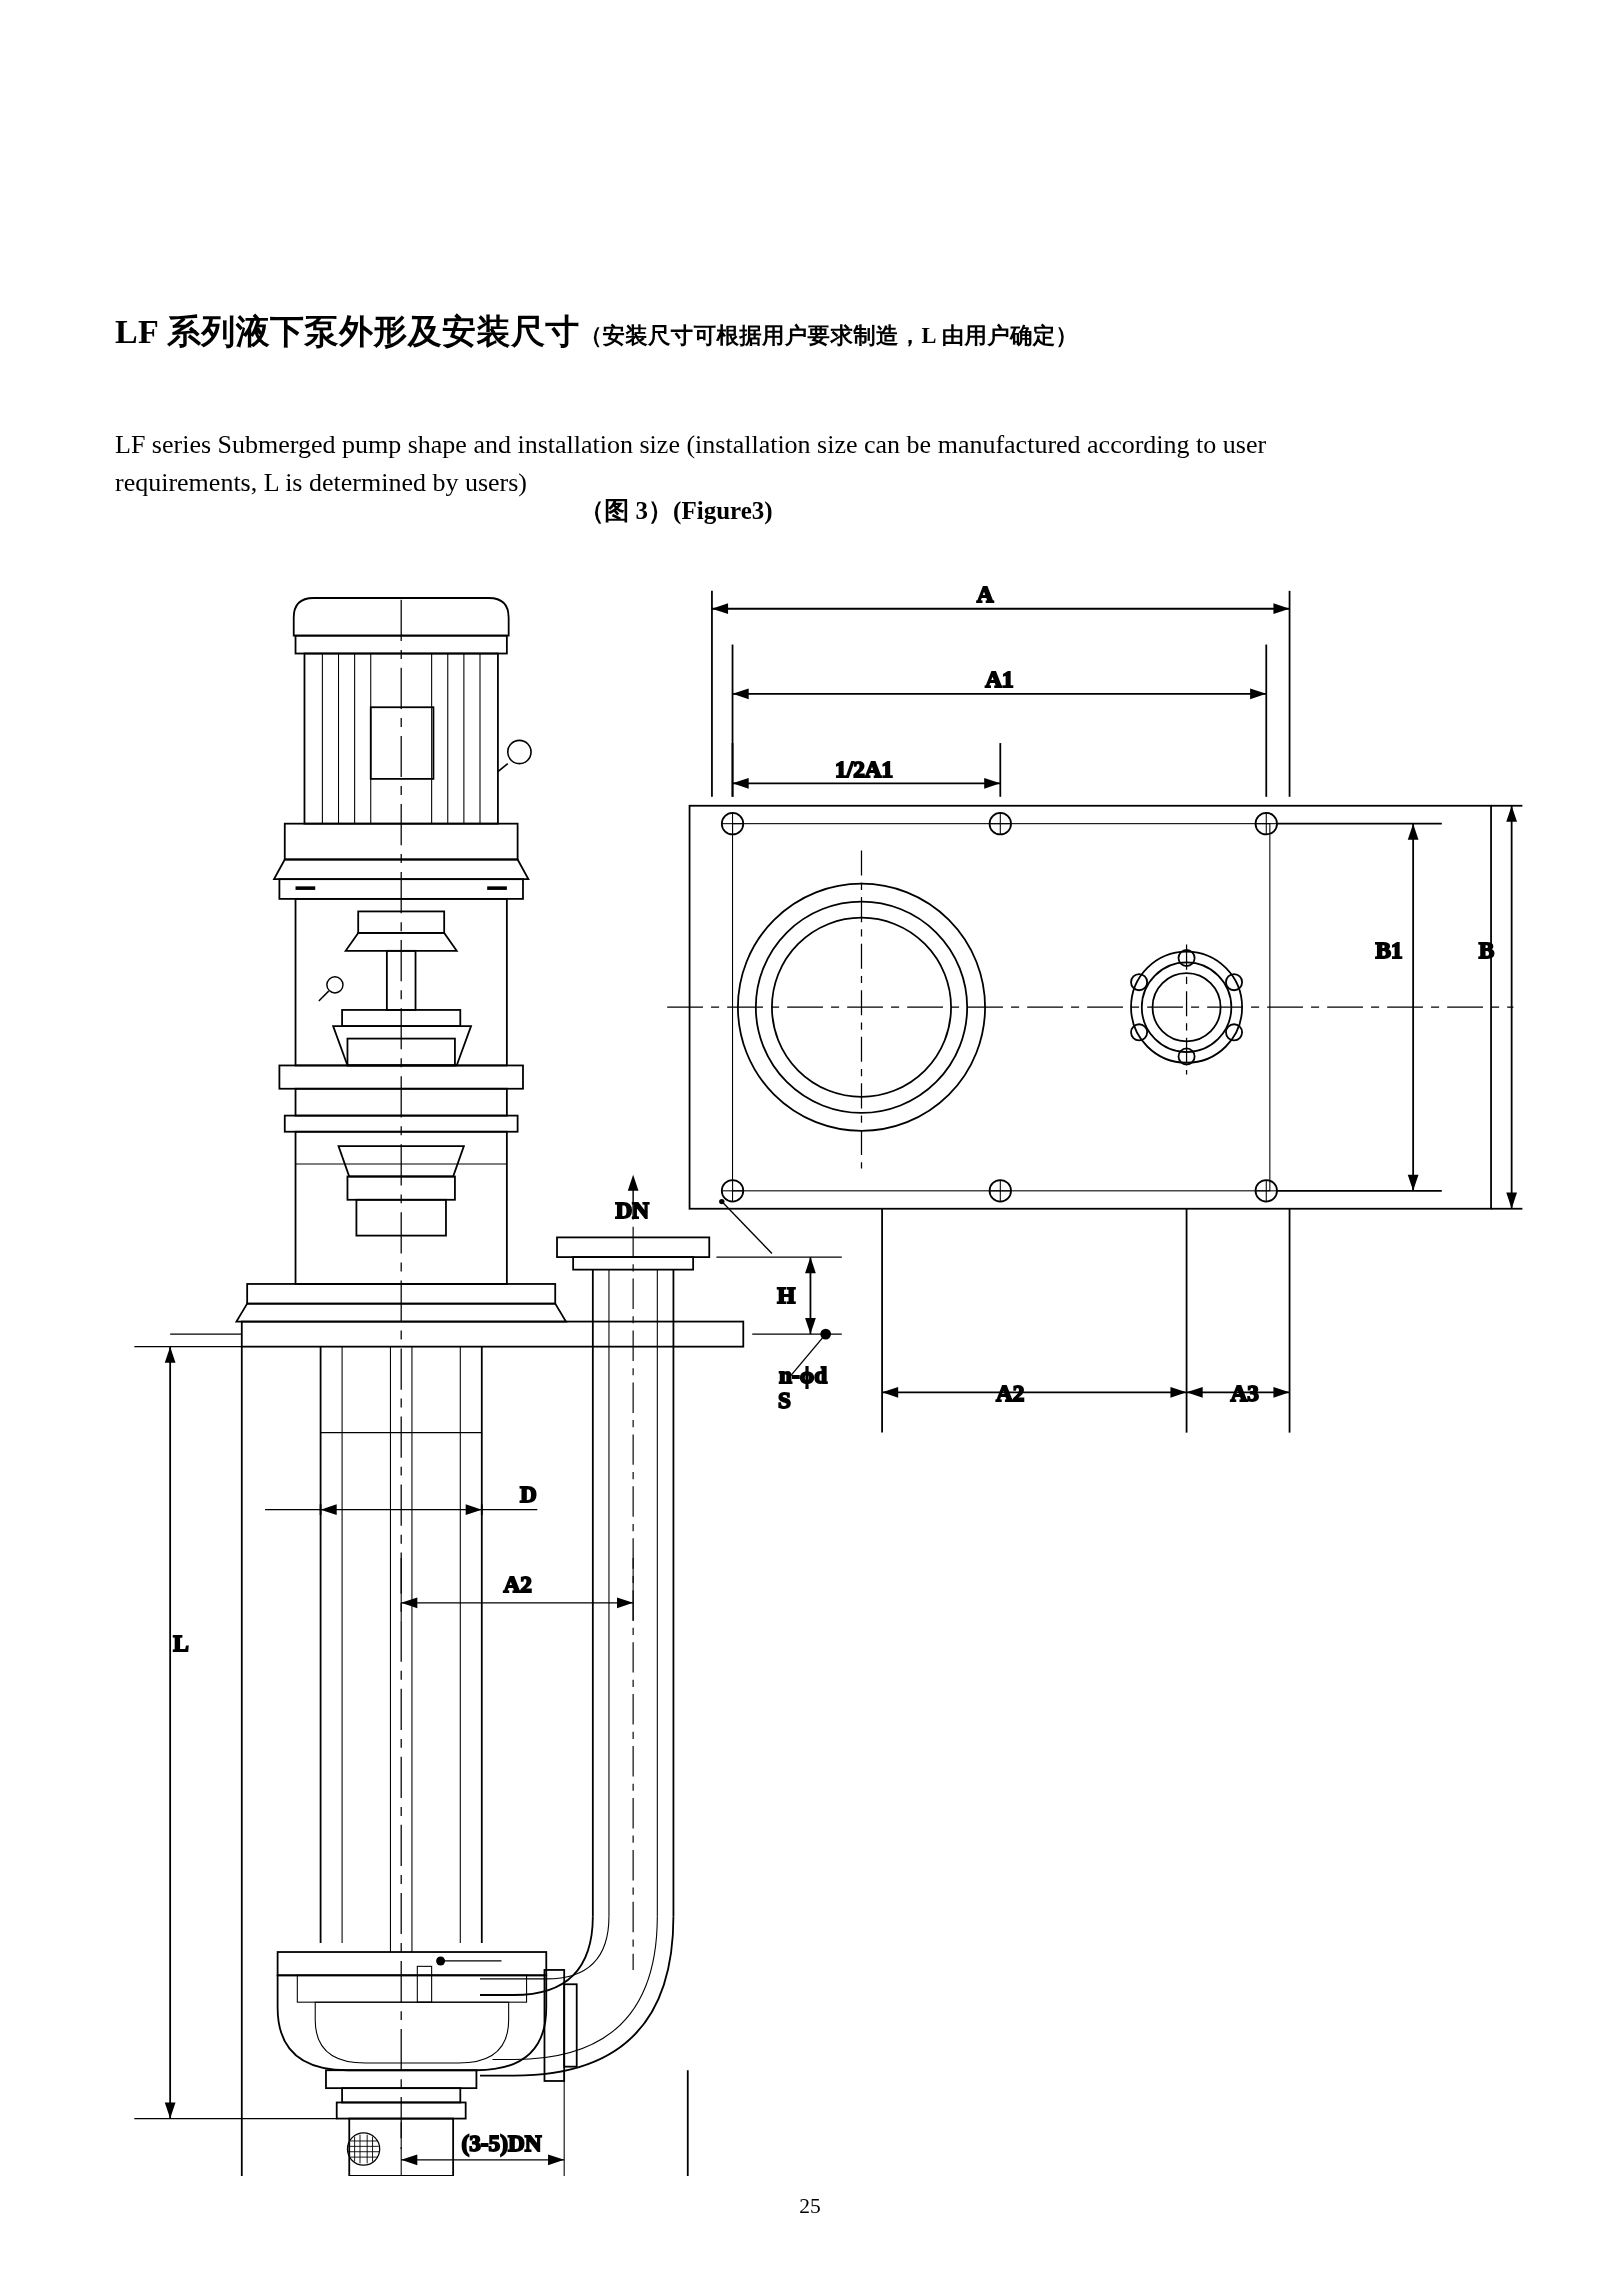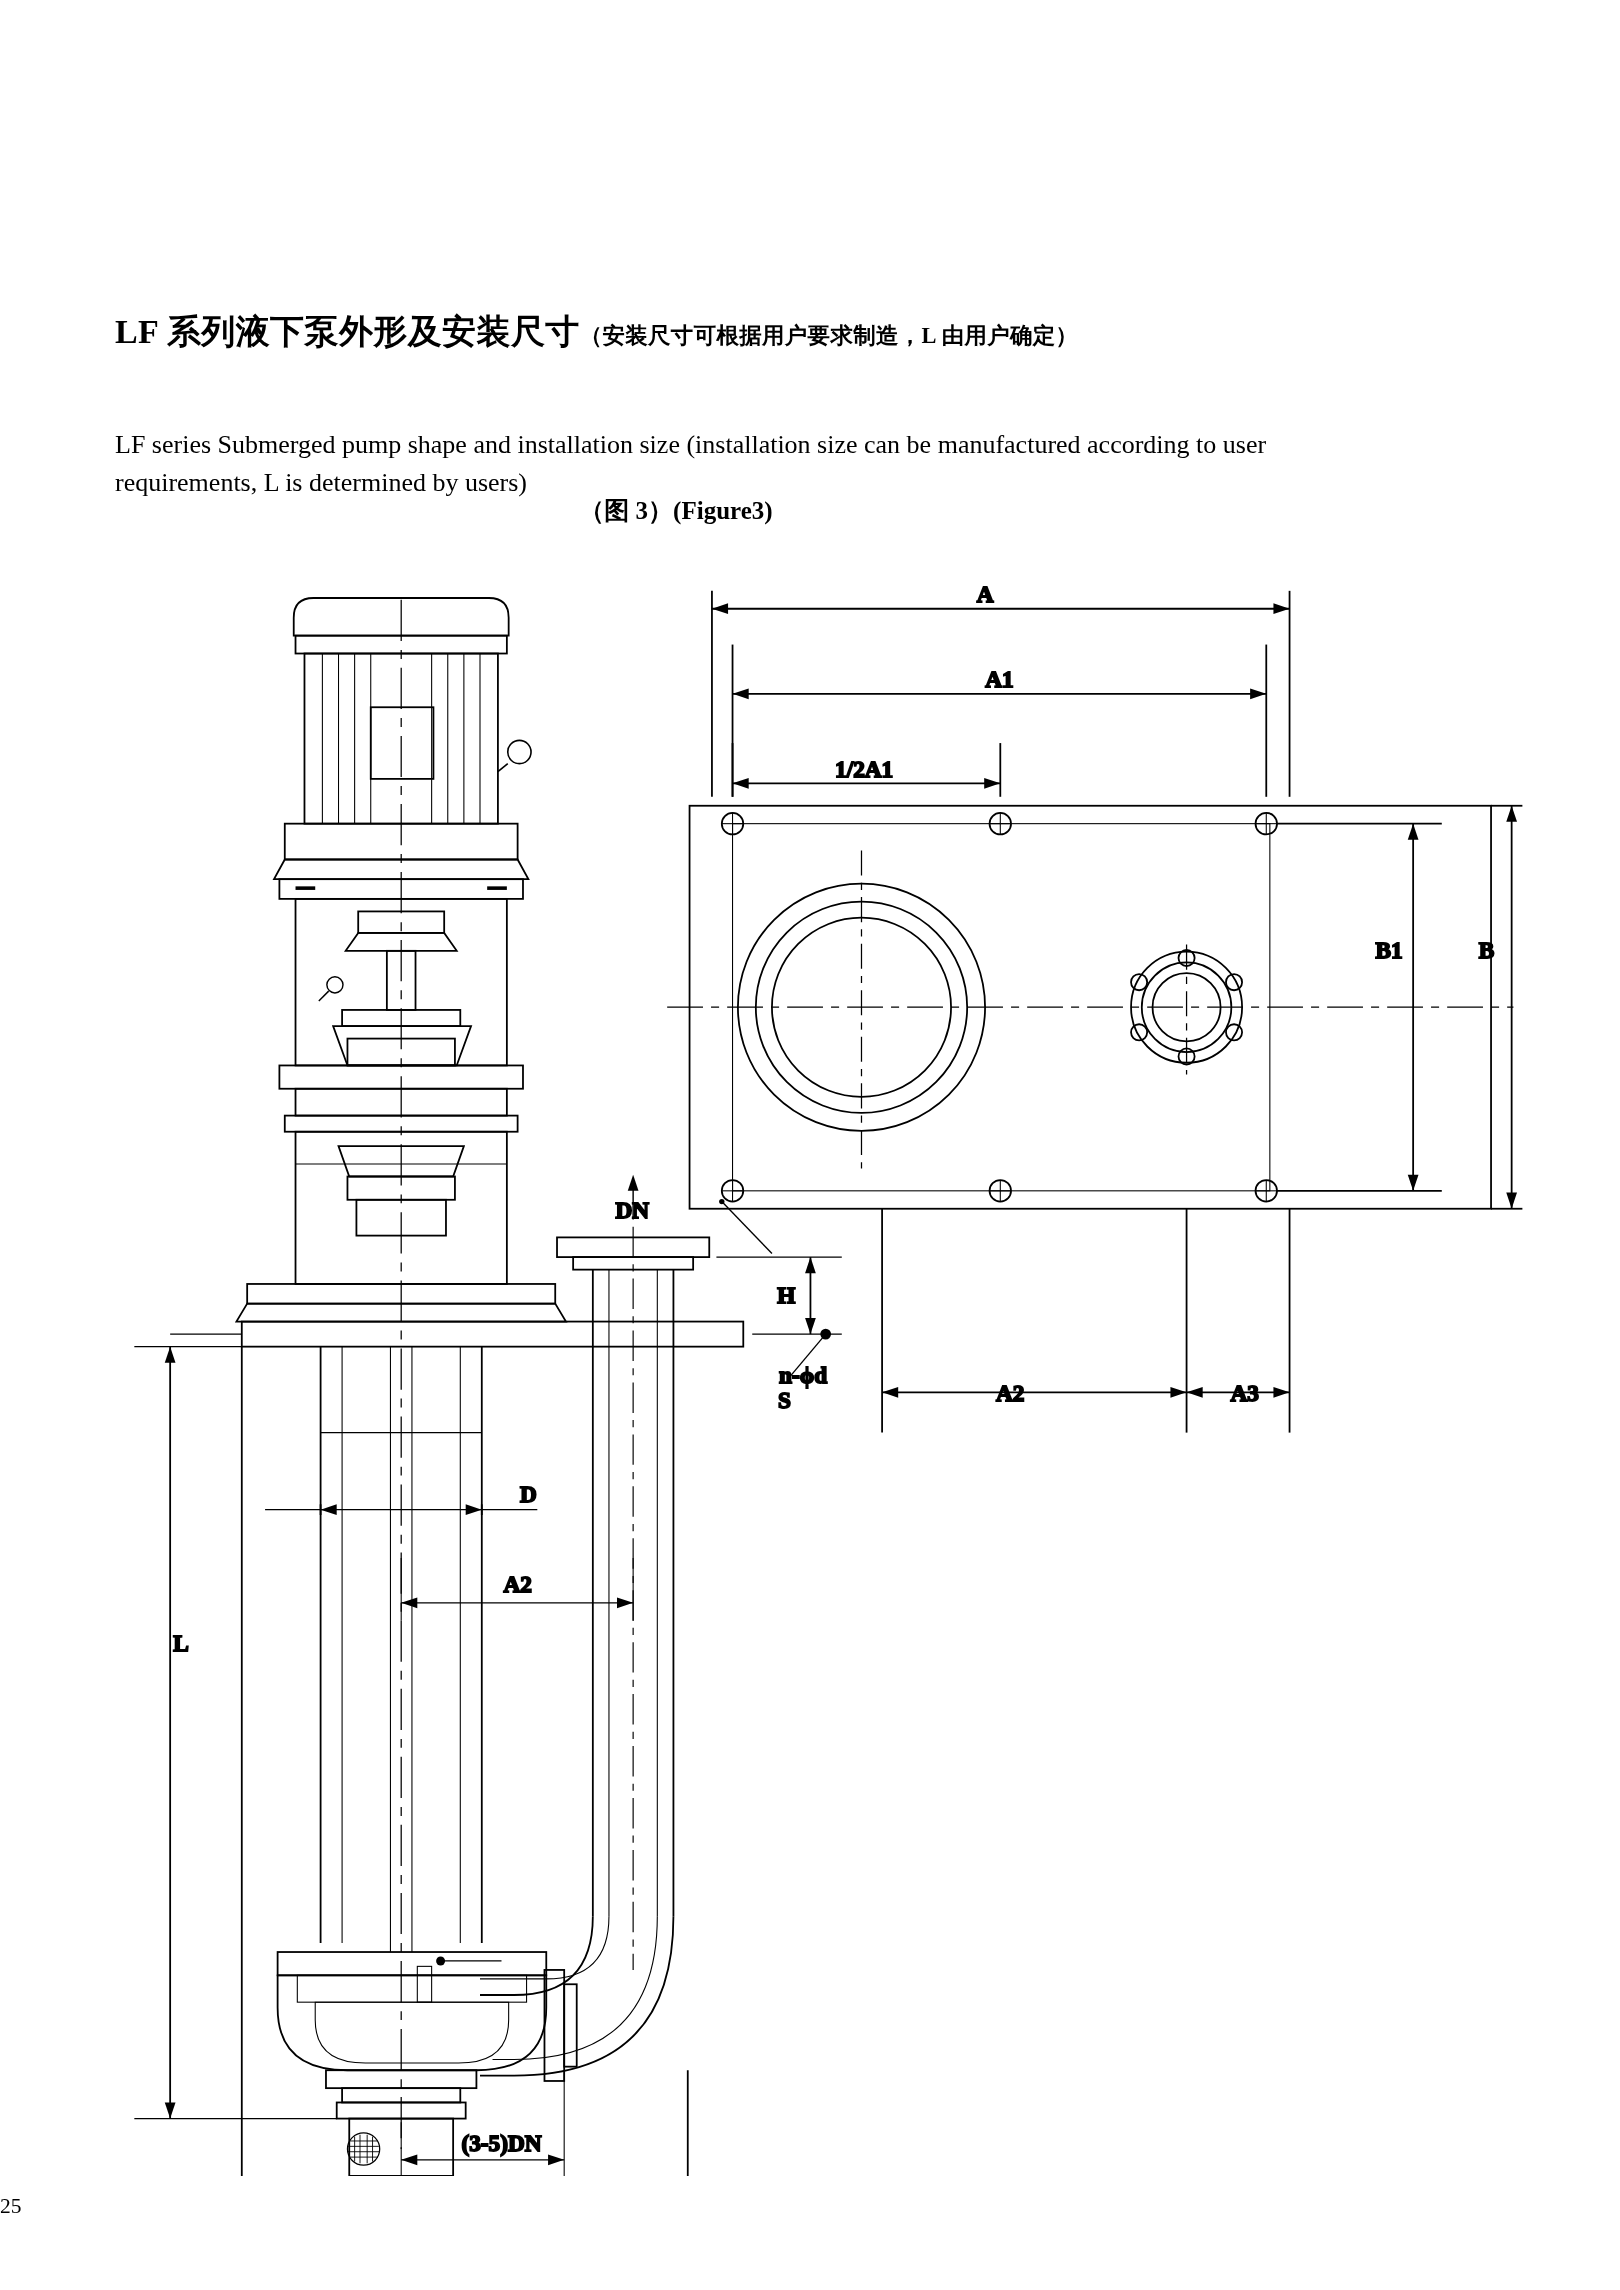--- a/index.html
+++ b/index.html
@@ -52,21 +52,21 @@
     width: 1352px;
     text-align: center;
     font-size: 25px;
     font-weight: bold;
   }
   .page-num {
     position: absolute;
     left: 0;
     top: 2194px;
     width: 1620px;
-    text-align: left;
+    text-align: center;
     font-size: 21.5px;
   }
 
   
   .drawing {
     position: absolute;
     left: 0;
     top: 537px;
     width: 1620px;
     height: 1639px;

